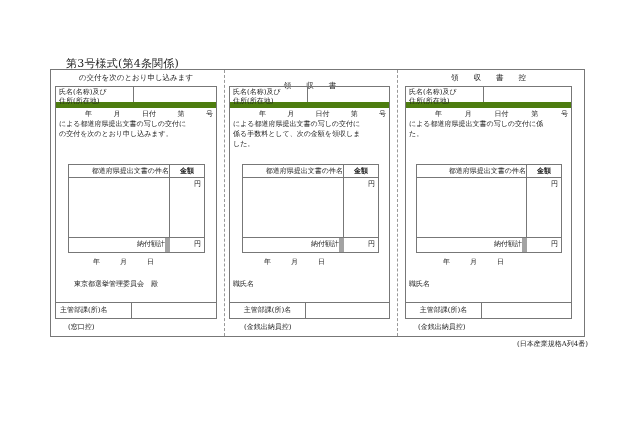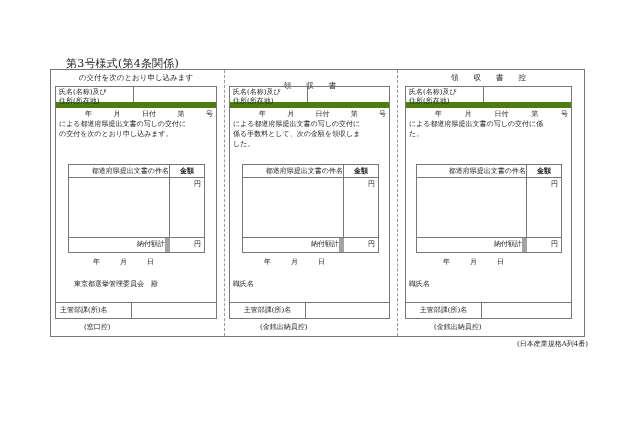--- a/index.html
+++ b/index.html
@@ -24,21 +24,21 @@
     .doc-table .body-name { flex: 1; border-right: 1px solid #777; }
     .doc-table .body-amt { width: 34px; text-align: right; padding-right: 3px; padding-top: 2px; font-size: 7px; }
     .doc-table .total-row { position: absolute; left: 0; right: 0; bottom: 0; height: 14px; display: flex; }
     .doc-table .total-label { flex: 1; border-right: 5px solid #a3a3a3; text-align: right; font-size: 7px; line-height: 13px; }
     .doc-table .total-amt { width: 34px; text-align: right; padding-right: 3px; font-size: 7px; line-height: 13px; }
     .date-line { position: absolute; font-size: 7px; display: flex; gap: 20px; }
     .addressee { position: absolute; font-size: 7px; }
     .dept-row { position: absolute; left: 0; right: 0; bottom: 0; height: 16px; border-top: 1px solid #777; display: flex; }
     .dept-label { width: 76px; border-right: 1px solid #777; padding-left: 4px; font-size: 7px; line-height: 15px; }
     .dept-value { flex: 1; }
-    .copy-note { font-size: 7px; margin-left: 16px; }
+    .copy-note { font-size: 7px; }
     .std-note { right: 42px; top: 340px; font-size: 7px; }
   </style>
 </head>
 <body>
 
 <div class="abs form-caption">第3号様式(第4条関係)</div>
 
 <div class="abs outer-frame"></div>
 <div class="abs divider" style="left:224px;"></div>
 <div class="abs divider" style="left:397px;"></div>

